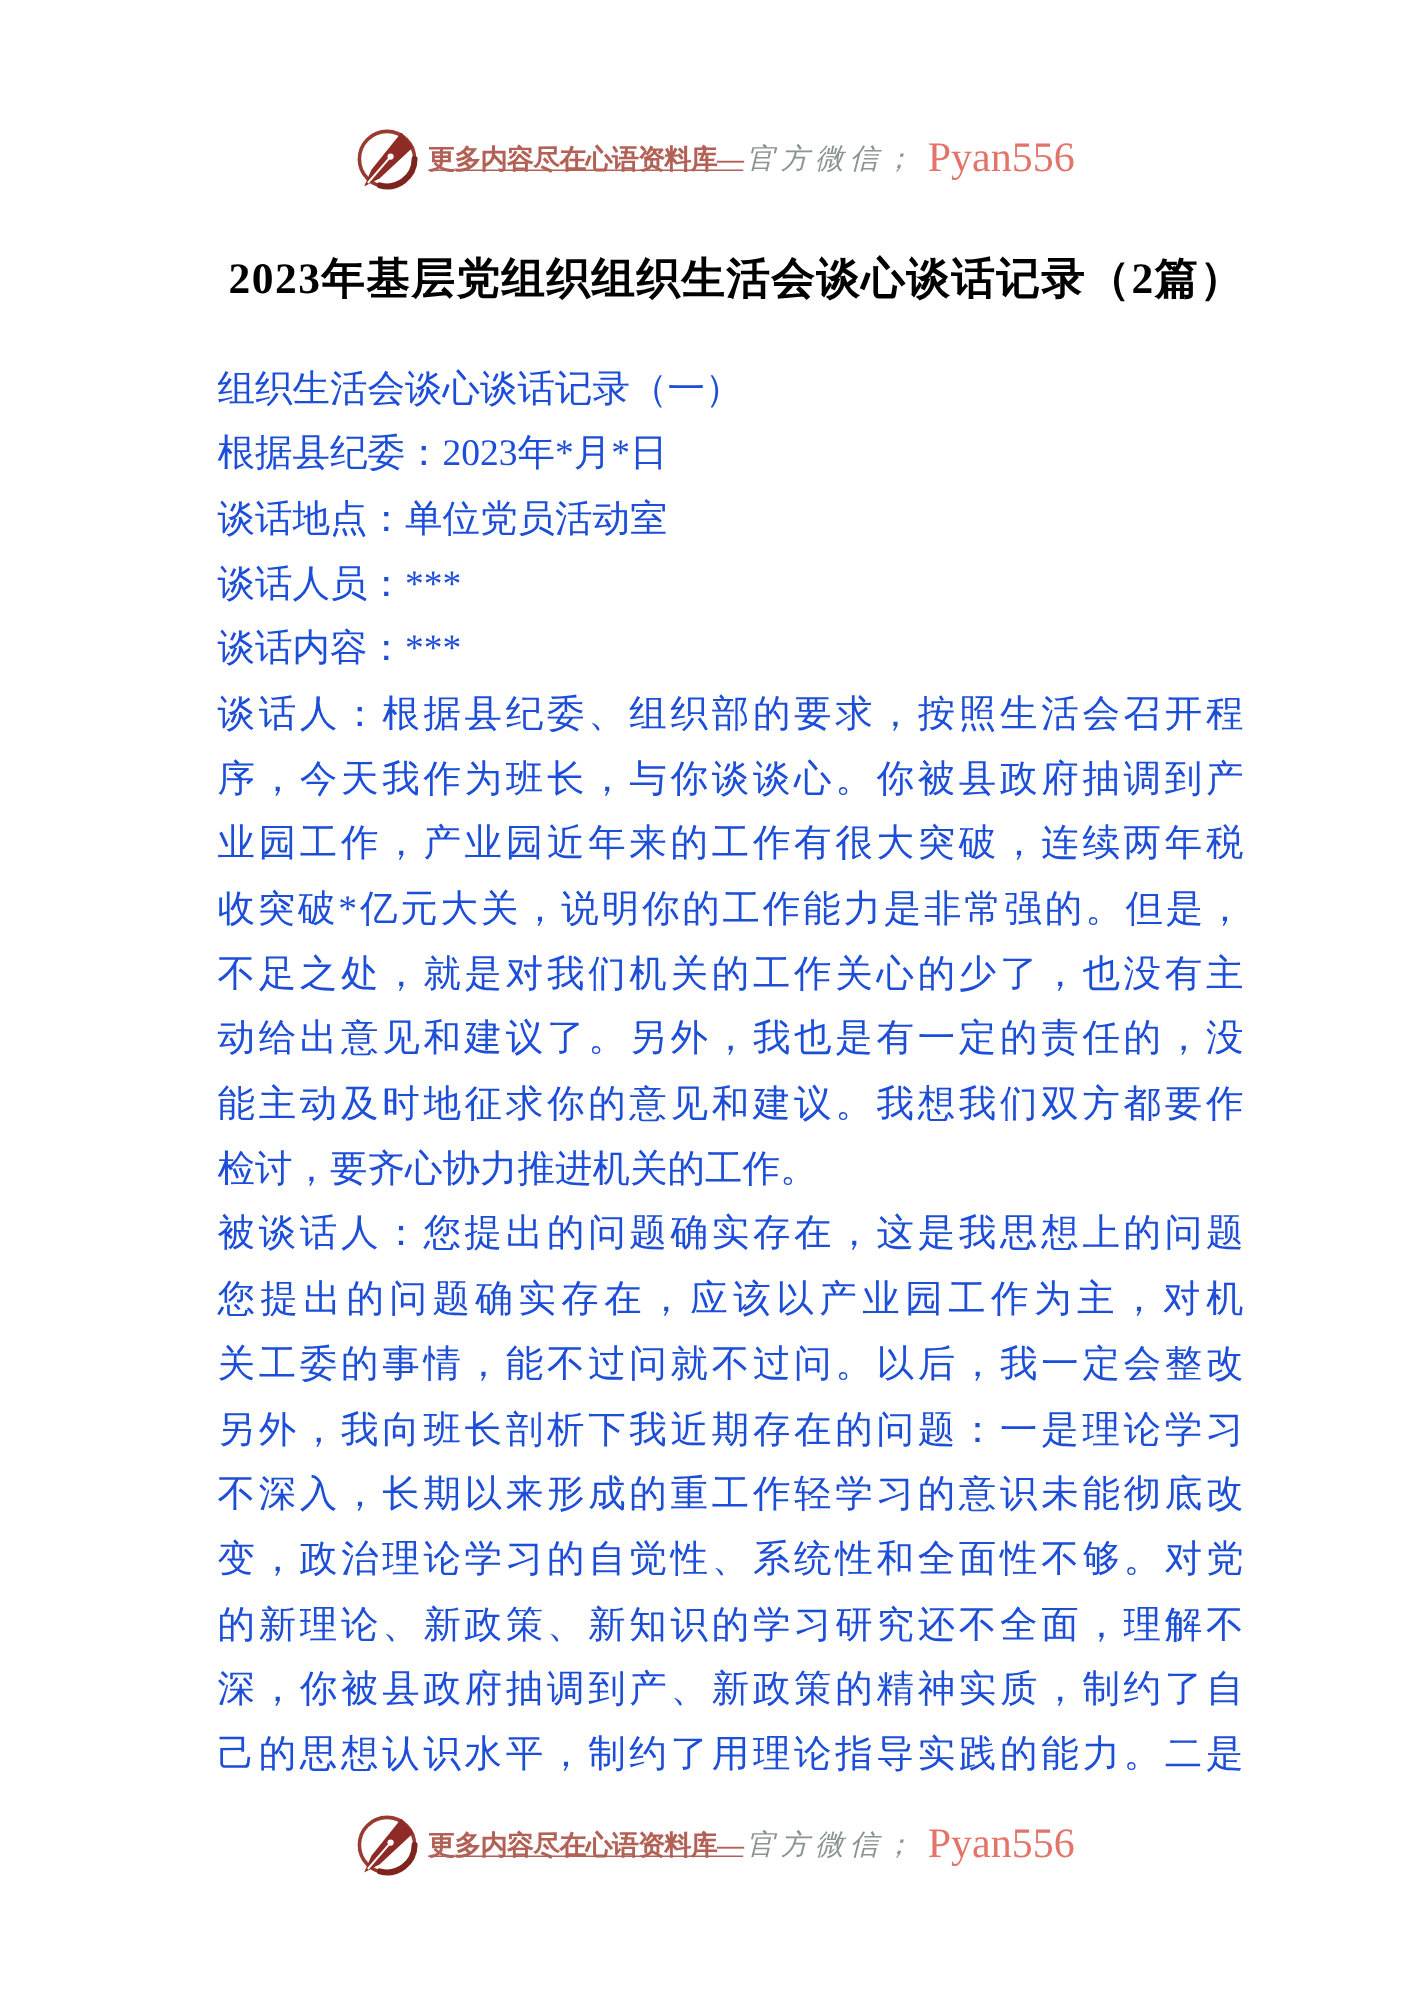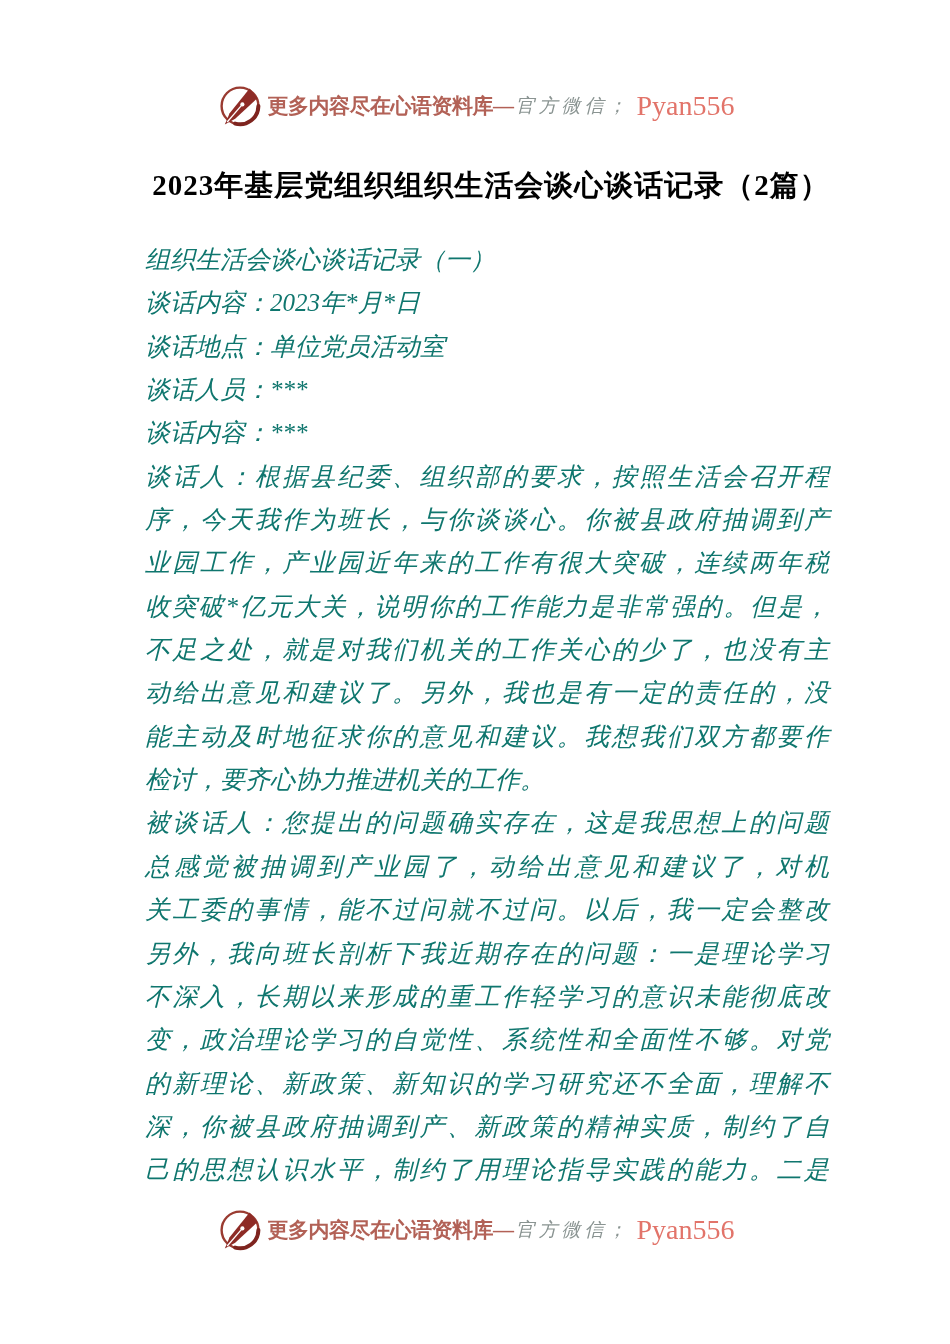--- a/index.html
+++ b/index.html
@@ -21,23 +21,24 @@
     justify-content: center;
     align-items: center;
   }
   .wm-top    { top: 76px;  height: 60px; }
   .wm-bottom { top: 1200px; height: 60px; }
 
   .wm-logo { width: 48px; height: 58px; flex: 0 0 auto; margin-right: 4px; }
 
   .wm-brand {
     font-weight: 700;
-    font-size: 21px;
+    font-size: 18px;
     letter-spacing: -0.5px;
     white-space: nowrap;
+    text-decoration: underline;
   }
   .wm-label {
     font-size: 19px;
     font-weight: 400;
     font-style: italic;
     letter-spacing: 4px;
     margin-left: 2px;
     white-space: nowrap;
   }
   .wm-id {
@@ -61,22 +62,21 @@
     padding-left: 16px;
   }
 
   
   .doc-body {
     position: absolute;
     top: 238px;
     left: 145px;
     width: 684px;
     font-size: 25px;
-    color: #0f766e;
-    font-style: italic;
+    color: #1d4ed8;
   }
   .line {
     height: 43.35px;
     line-height: 43.35px;
     white-space: nowrap;
     overflow: visible;
   }
   .line.justify {
     white-space: normal;
     text-align: justify;
@@ -97,34 +97,34 @@
   <span class="wm-brand" style="color:#b26156;">更多内容尽在心语资料库—</span>
   <span class="wm-label" style="color:#8a9492;">官方微信；</span>
   <span class="wm-id" style="color:#e2746a;">Pyan556</span>
 </div>
 
 <div class="doc-title">2023年基层党组织组织生活会谈心谈话记录（2篇）</div>
 
 <div class="doc-body">
 
 <div class="line">组织生活会谈心谈话记录（一）</div>
-    <div class="line">谈话内容：2023年*月*日</div>
+    <div class="line">根据县纪委：2023年*月*日</div>
     <div class="line">谈话地点：单位党员活动室</div>
     <div class="line">谈话人员：***</div>
     <div class="line">谈话内容：***</div>
     <div class="line justify">谈话人：根据县纪委、组织部的要求，按照生活会召开程</div>
     <div class="line justify">序，今天我作为班长，与你谈谈心。你被县政府抽调到产</div>
     <div class="line justify">业园工作，产业园近年来的工作有很大突破，连续两年税</div>
     <div class="line justify">收突破*亿元大关，说明你的工作能力是非常强的。但是，</div>
     <div class="line justify">不足之处，就是对我们机关的工作关心的少了，也没有主</div>
     <div class="line justify">动给出意见和建议了。另外，我也是有一定的责任的，没</div>
     <div class="line justify">能主动及时地征求你的意见和建议。我想我们双方都要作</div>
     <div class="line">检讨，要齐心协力推进机关的工作。</div>
     <div class="line justify">被谈话人：您提出的问题确实存在，这是我思想上的问题</div>
-    <div class="line justify">总感觉被抽调到产业园了，动给出意见和建议了，对机</div>
+    <div class="line justify">您提出的问题确实存在，应该以产业园工作为主，对机</div>
     <div class="line justify">关工委的事情，能不过问就不过问。以后，我一定会整改</div>
     <div class="line justify">另外，我向班长剖析下我近期存在的问题：一是理论学习</div>
     <div class="line justify">不深入，长期以来形成的重工作轻学习的意识未能彻底改</div>
     <div class="line justify">变，政治理论学习的自觉性、系统性和全面性不够。对党</div>
     <div class="line justify">的新理论、新政策、新知识的学习研究还不全面，理解不</div>
     <div class="line justify">深，你被县政府抽调到产、新政策的精神实质，制约了自</div>
     <div class="line justify">己的思想认识水平，制约了用理论指导实践的能力。二是</div>
   </div>
 
 <div class="watermark wm-bottom">

